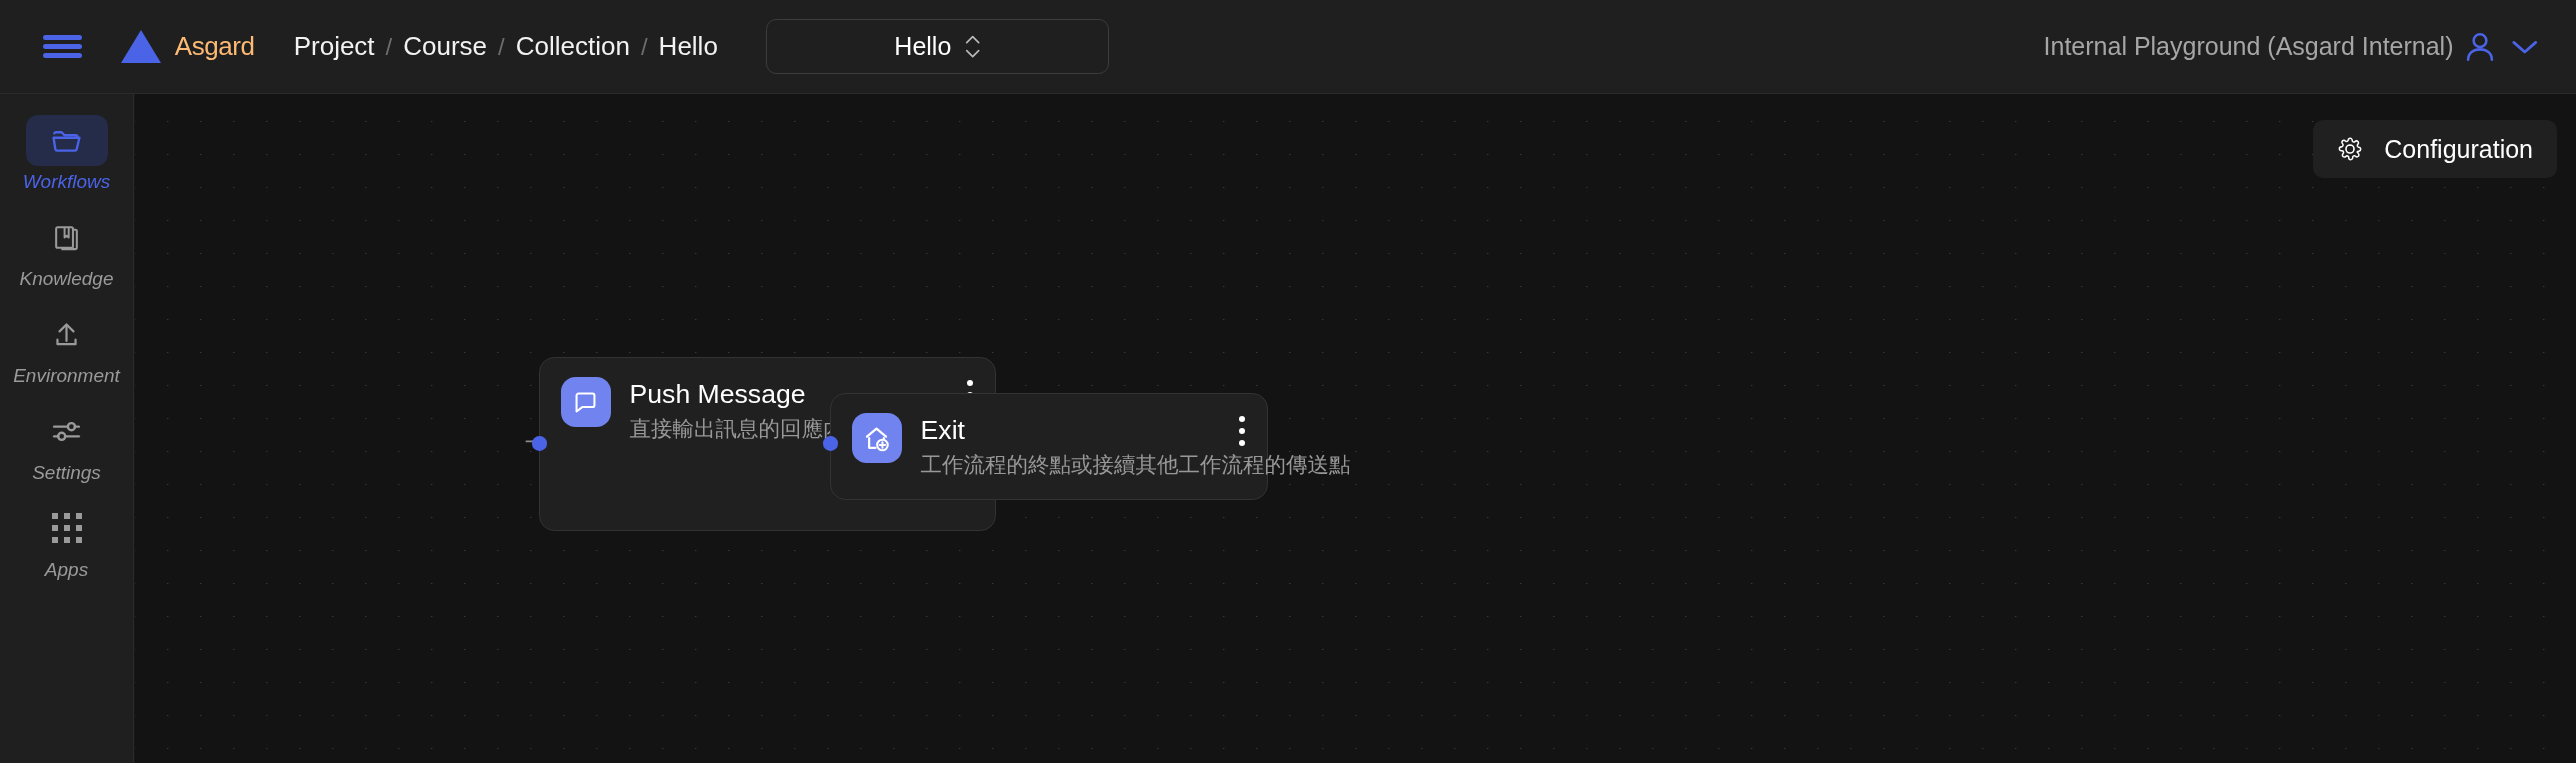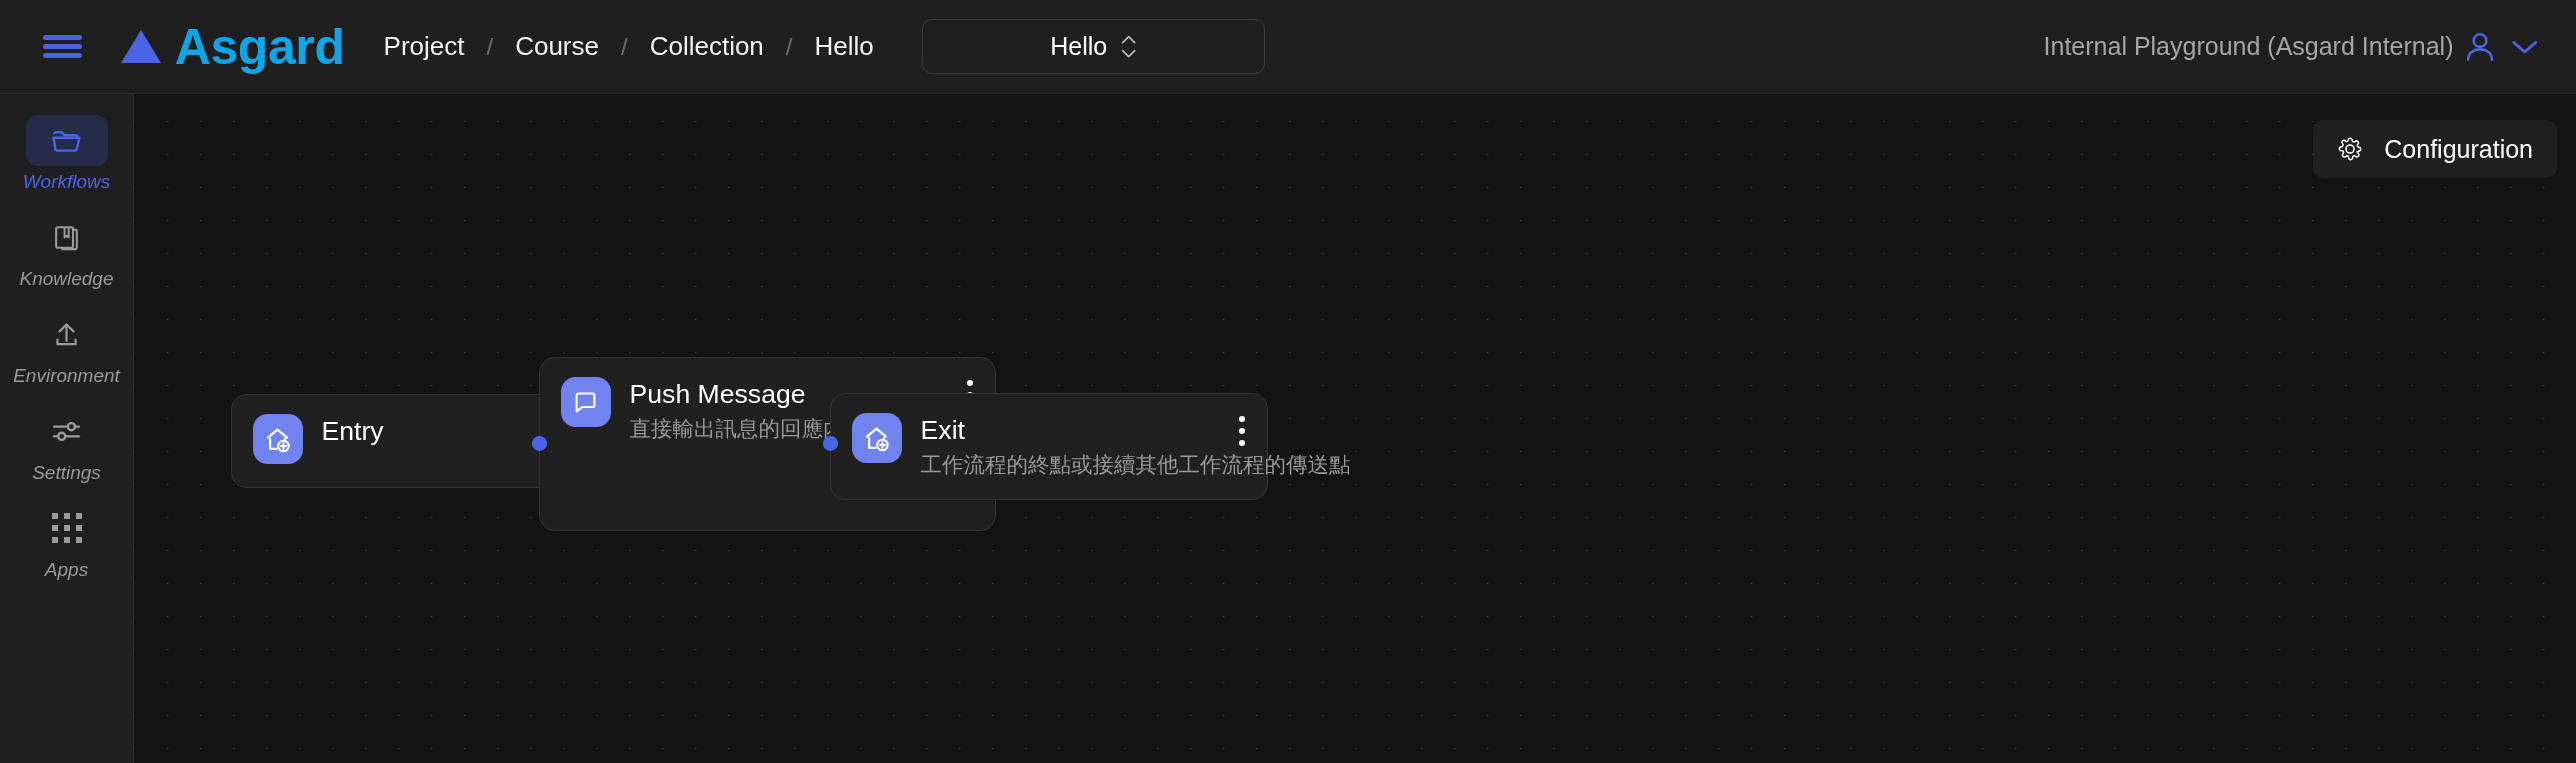--- a/index.html
+++ b/index.html
@@ -57,31 +57,31 @@
     cursor: pointer;
   }
   .brand-logo {
     width: 0; height: 0;
     border-left: 20px solid transparent;
     border-right: 20px solid transparent;
     border-bottom: 33px solid #4a63e7;
     margin-right: 13.7px;
   }
   .brand-name {
-    color: #0ea5e9;
-    font-size: 50px;
-    font-weight: 700;
+    color: #fdba74;
+    font-size: 26px;
+    font-weight: 400;
     letter-spacing: -0.4px;
   }
 
   .breadcrumb {
     display: flex;
     align-items: center;
     margin-left: 39px;
-    gap: 22px;
+    gap: 11px;
   }
   .crumb {
     color: #f2f2f2;
     font-size: 26px;
     font-weight: 400;
     cursor: pointer;
     white-space: nowrap;
   }
   .crumb-sep {
     color: #6d6d6d;
@@ -432,43 +432,20 @@
       <defs>
         <marker id="arrow" viewBox="0 0 10 10" refX="9" refY="5" markerWidth="7" markerHeight="7" orient="auto-start-reverse">
           <path d="M 0 1 L 9 5 L 0 9 z" fill="#b0b0b0"></path>
         </marker>
       </defs>
       <path d="M 632 405 L 463 405" fill="none" stroke="#8a8a8a" stroke-width="2.2" marker-start="url(#arrow)" transform="translate(0,0)"></path>
       <line x1="632" y1="405" x2="455" y2="405" stroke="#8a8a8a" stroke-width="2.2"></line>
       <line x1="1011" y1="407" x2="1189" y2="407" stroke="#8a8a8a" stroke-width="2.2" marker-end="url(#arrow)"></line>
     </svg>
 
-    <div class="node" id="node-entry">
-      <div class="node-head">
-        <div class="node-badge">
-          <svg width="31" height="31" viewBox="0 0 24 24">
-            <path d="M4.6 10.6L12 4.4l7.4 6.2" fill="none" stroke="#ffffff" stroke-width="1.7" stroke-linecap="round" stroke-linejoin="round"></path>
-            <path d="M6.3 11.6v7.6h5" fill="none" stroke="#ffffff" stroke-width="1.7" stroke-linecap="round" stroke-linejoin="round"></path>
-            <path d="M17.7 11.6v2" fill="none" stroke="#ffffff" stroke-width="1.7" stroke-linecap="round"></path>
-            <circle cx="16.6" cy="17" r="4.1" fill="#7183ee" stroke="#ffffff" stroke-width="1.6"></circle>
-            <line x1="16.6" y1="14.9" x2="16.6" y2="19.1" stroke="#ffffff" stroke-width="1.5" stroke-linecap="round"></line>
-            <line x1="14.5" y1="17" x2="18.7" y2="17" stroke="#ffffff" stroke-width="1.5" stroke-linecap="round"></line>
-          </svg>
-        </div>
-        <div class="node-text">
-          <div class="node-title">Entry</div>
-        </div>
-        <div class="kebab">
-            <i></i>
-            <i></i>
-            <i></i>
-          </div>
-      </div>
-      <span class="port" style="right:-7.7px; top:40px;"></span>
-    </div>
 
     <div class="node" id="node-push">
       <div class="node-head">
         <div class="node-badge">
           <svg width="29" height="29" viewBox="0 0 24 24">
             <path d="M4.6 6.2a1.6 1.6 0 0 1 1.6-1.6h11.6a1.6 1.6 0 0 1 1.6 1.6v8a1.6 1.6 0 0 1-1.6 1.6H9.3l-4.7 3.6V6.2z" fill="none" stroke="#ffffff" stroke-width="1.7" stroke-linejoin="round"></path>
           </svg>
         </div>
         <div class="node-text">
           <div class="node-title">Push Message</div>

